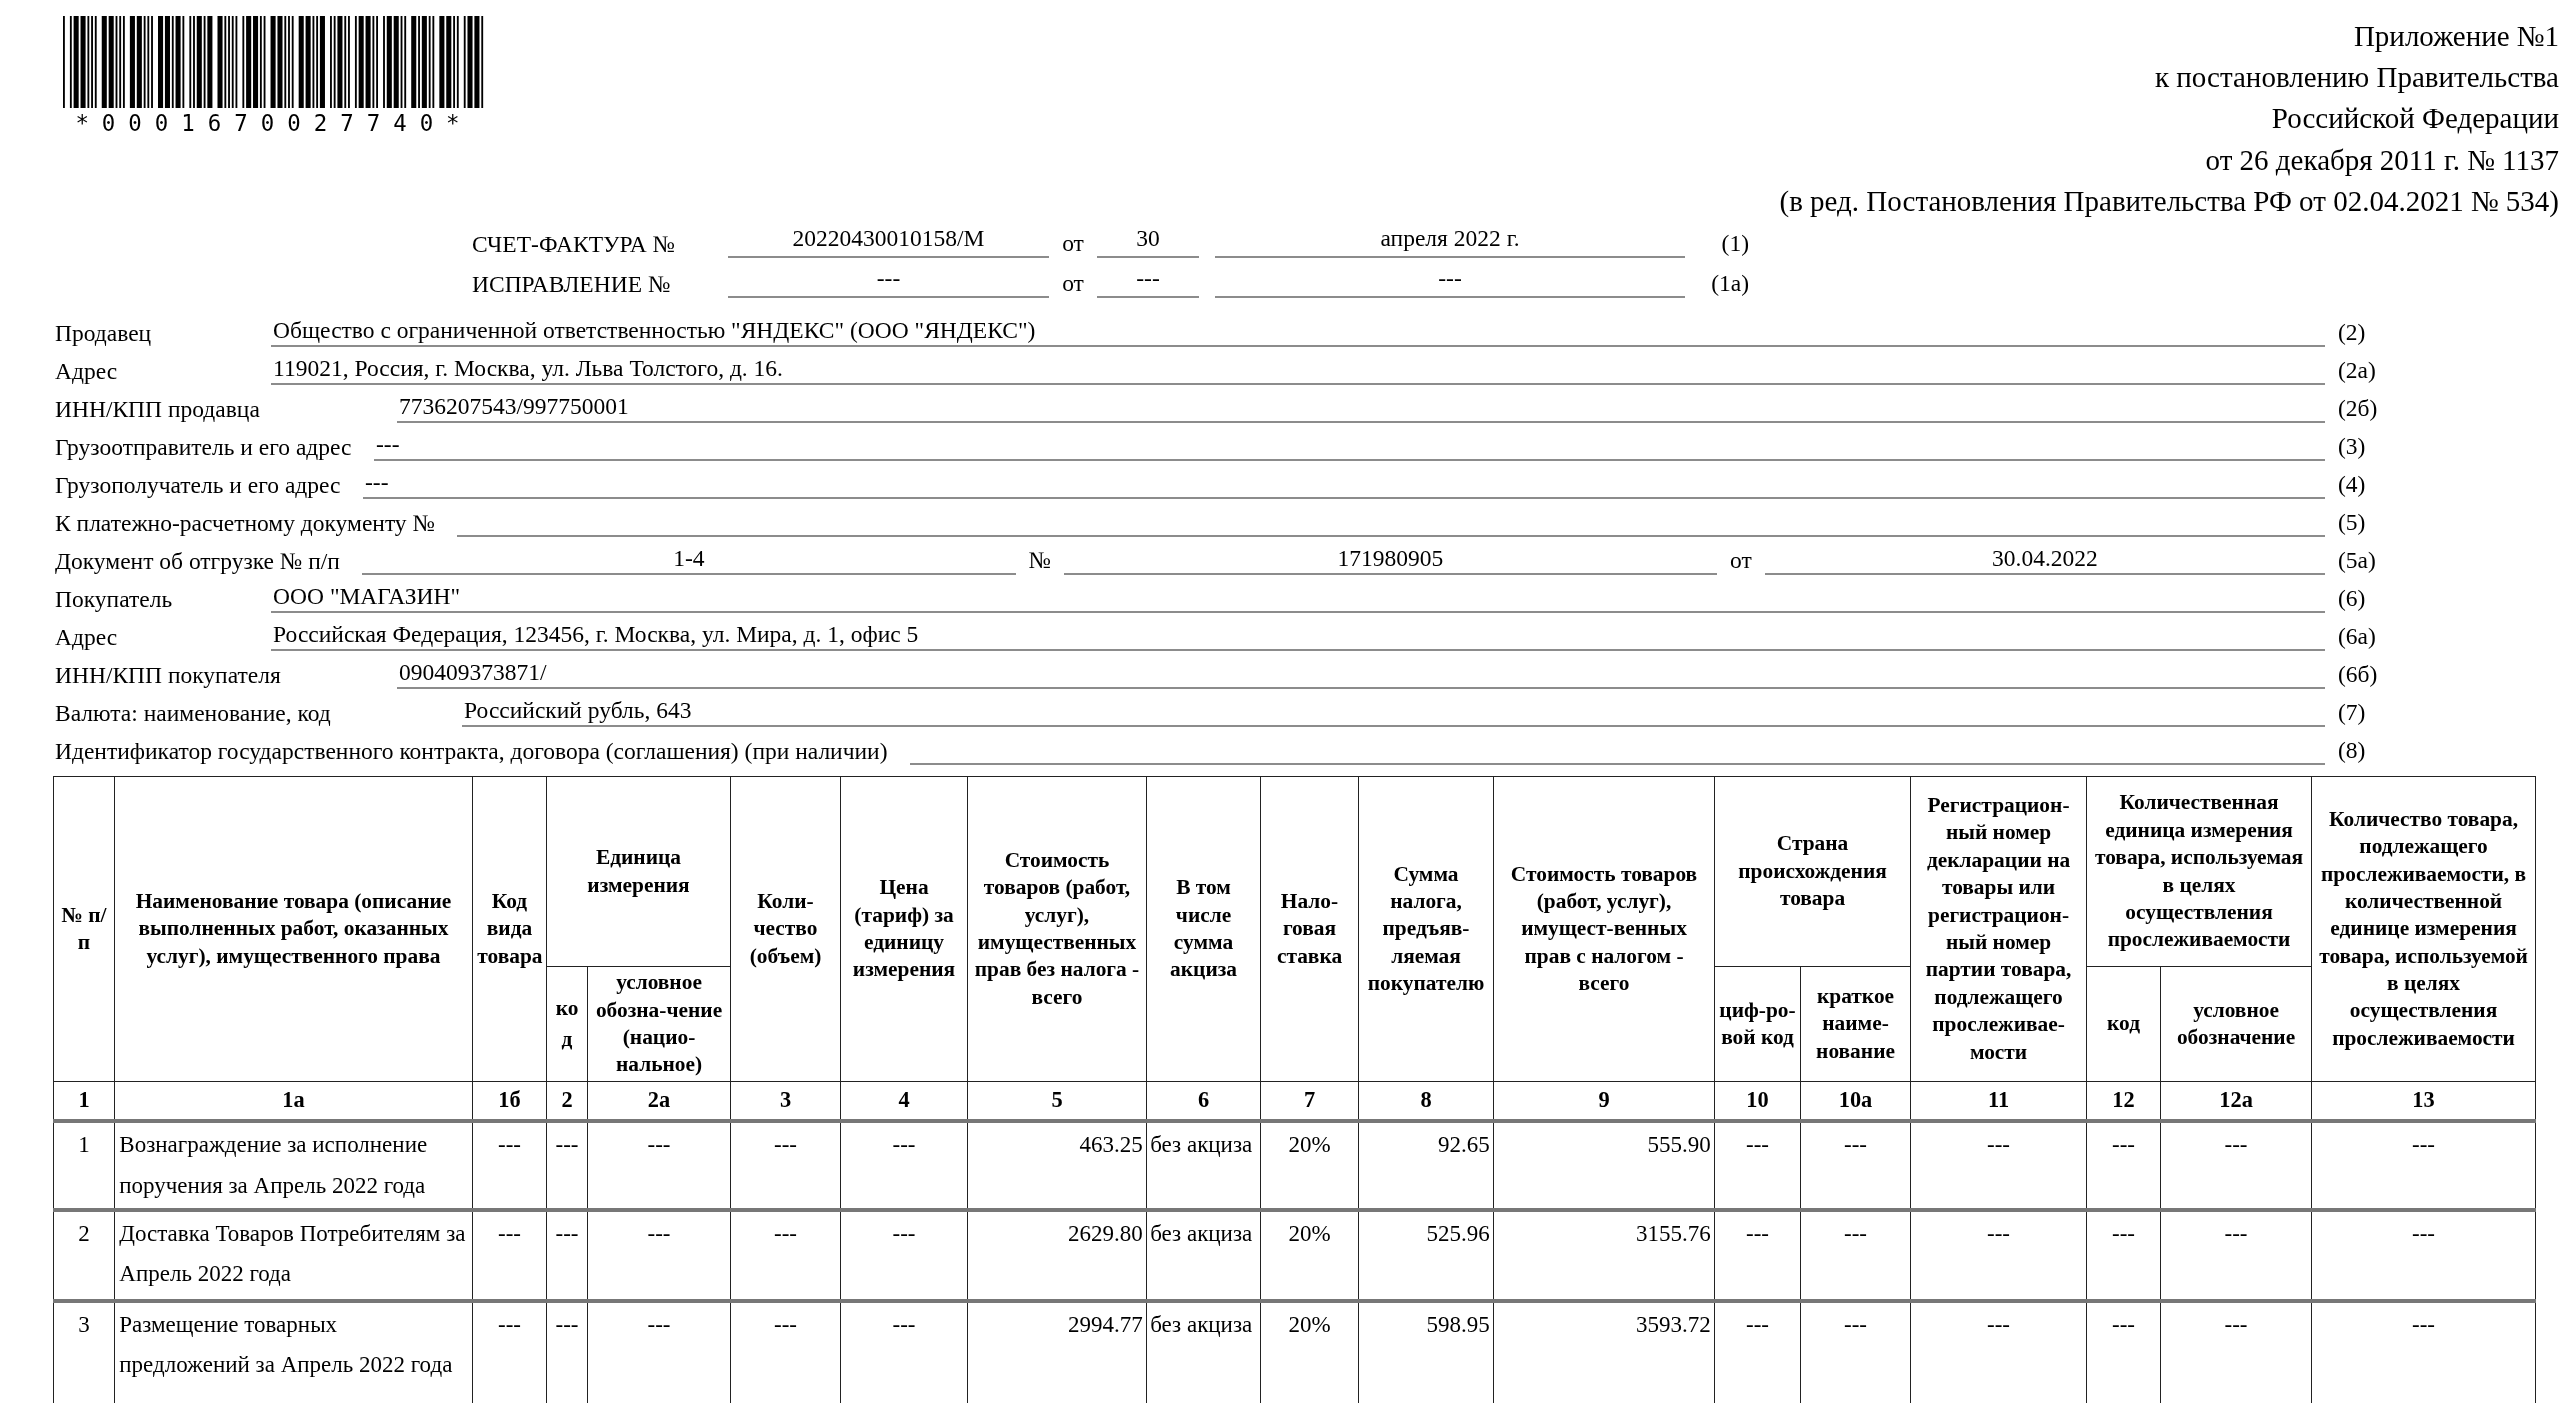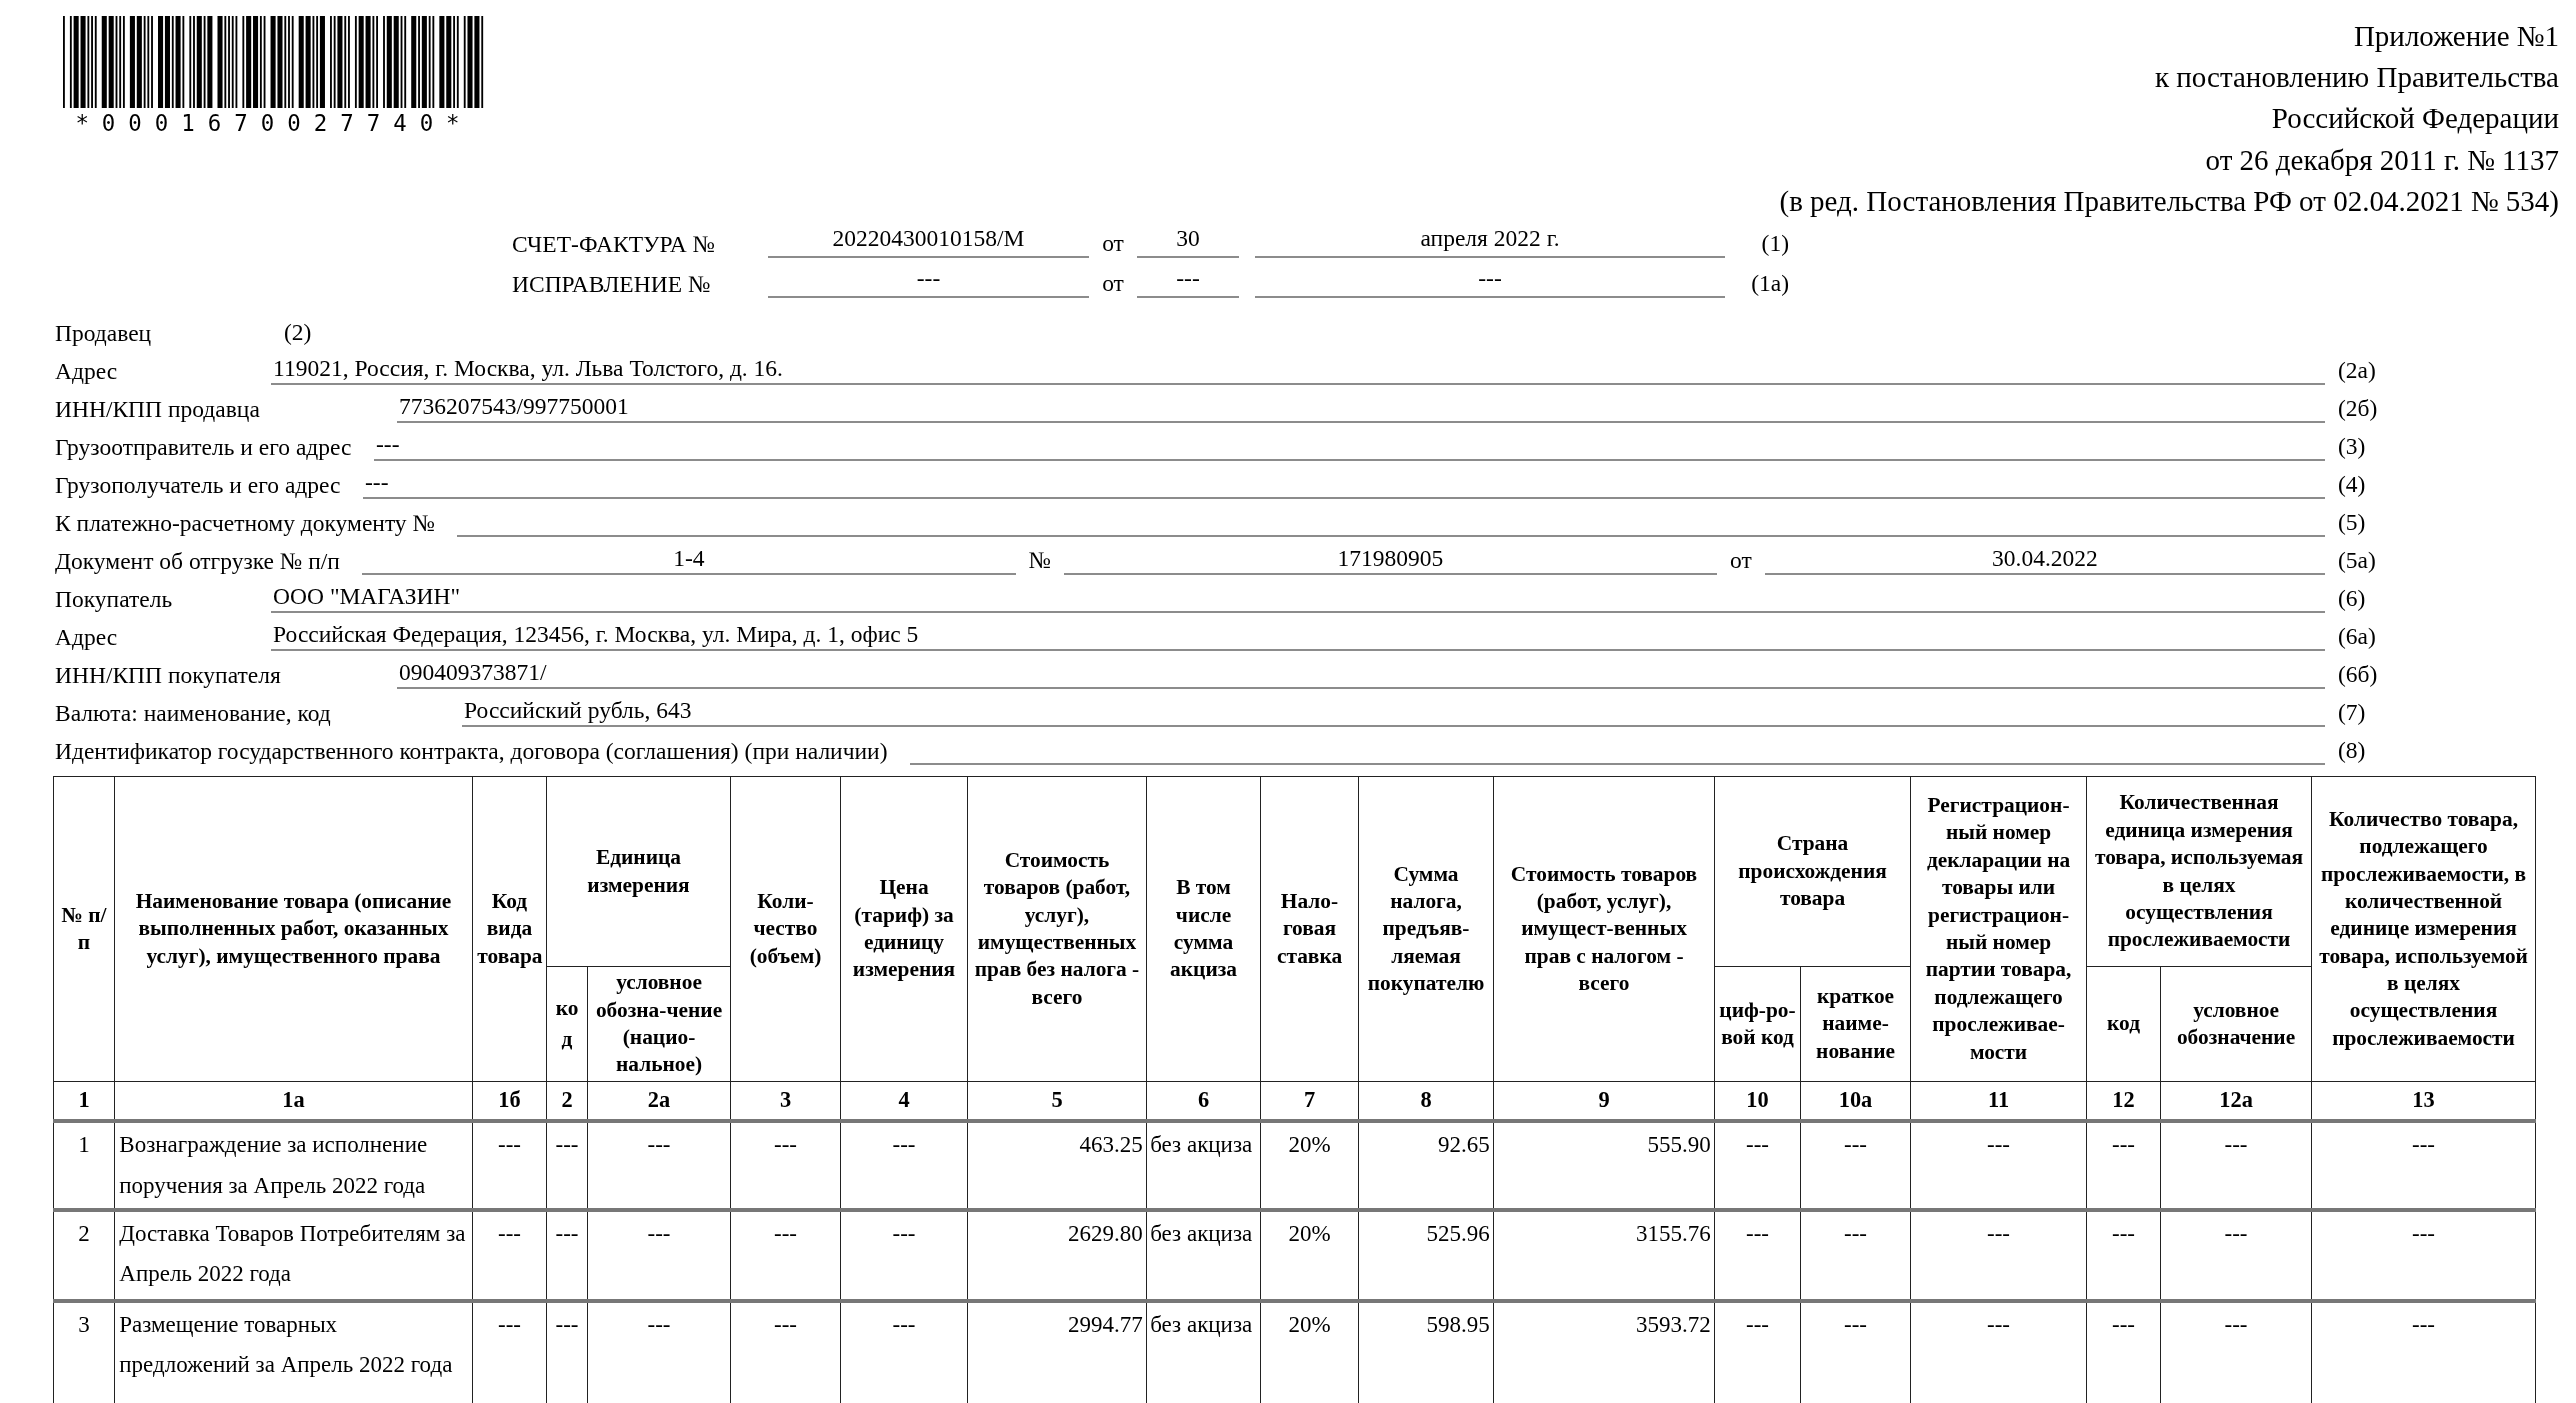--- a/index.html
+++ b/index.html
@@ -12,21 +12,21 @@
   .barcode-bars{display:block;width:422px;height:92px;}
   .barcode-bars rect{fill:#000;}
   .barcode-text{
     font-family:"DejaVu Sans Mono", monospace;font-size:22.4px;
     letter-spacing:13px;text-align:center;white-space:nowrap;margin-top:2.1px;
   }
   
   .appendix{position:absolute;top:16px;right:17px;text-align:right;font-size:29px;line-height:1.42;}
   
   .header-block{position:absolute;left:472px;top:218px;width:1314px;}
-  .inv-row{display:flex;align-items:flex-end;height:40px;margin-left:40px;}
+  .inv-row{display:flex;align-items:flex-end;height:40px;}
   .inv-label{width:256px;flex:none;}
   .seg{border-bottom:2.1px solid #8c8c8c;text-align:center;padding-bottom:4px;flex:none;}
   .seg-num{width:321px;}
   .inv-ot{width:48px;text-align:center;flex:none;padding-bottom:1.1px;}
   .seg-day{width:102px;}
   .inv-gap{width:16px;flex:none;}
   .seg-date{width:470px;}
   .inv-code{width:64px;flex:none;text-align:right;padding-bottom:1.1px;}
   
   .requisites{position:absolute;left:55px;top:309px;width:2351px;}
@@ -165,20 +165,21 @@
     <div class="seg seg-day">---</div>
     <div class="inv-gap"></div>
     <div class="seg seg-date">---</div>
     <div class="inv-code">(1а)</div>
   </div>
 </div>
 
 <div class="requisites">
   <div class="req-line">
     <div class="req-label w1">Продавец</div>
+    <div class="req-value">Общество с ограниченной ответственностью "ЯНДЕКС" (ООО "ЯНДЕКС")</div>
     <div class="req-code">(2)</div>
   </div>
   <div class="req-line">
     <div class="req-label w1">Адрес</div>
     <div class="req-value">119021, Россия, г. Москва, ул. Льва Толстого, д. 16.</div>
     <div class="req-code">(2а)</div>
   </div>
   <div class="req-line">
     <div class="req-label w2">ИНН/КПП продавца</div>
     <div class="req-value">7736207543/997750001</div>

